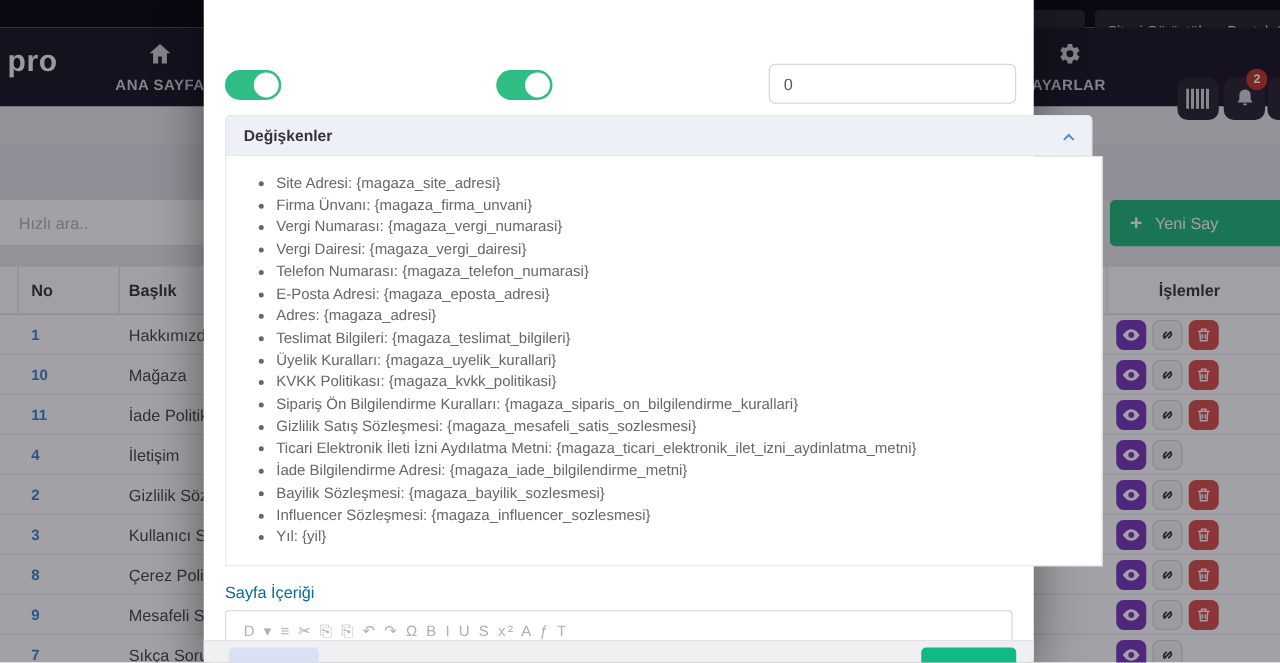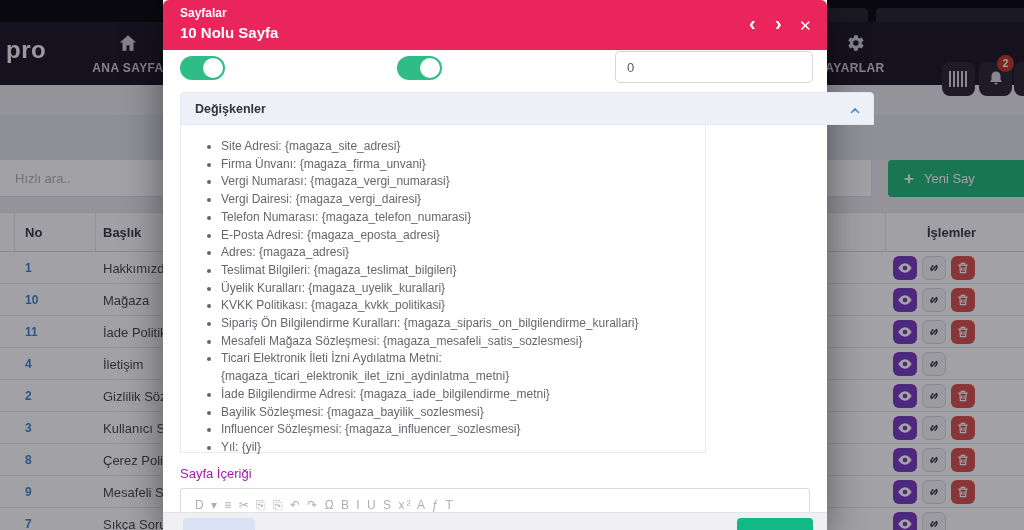--- a/index.html
+++ b/index.html
@@ -78,26 +78,26 @@
   .switch::after { content:""; position:absolute; right:2px; top:2px; width:20px; height:20px;
                    border-radius:50%; background:#fff; }
   .sw1 { left:17px; top:56px; } .sw2 { left:234px; top:56px; }
   .num-input { position:absolute; left:452px; top:51px; width:198px; height:32px; border:1px solid #d6d6dc;
                border-radius:5px; font-size:13px; color:#5a5a62; padding:0 11px; font-family:inherit; }
 
   .acc-header { position:absolute; left:17px; top:92px; width:694px; height:33px; background:#edf0f6;
                 border:1px solid #e4e8f0; border-radius:4px 4px 0 0; cursor:pointer; }
   .acc-title { position:absolute; left:14px; top:9px; font-size:12.5px; font-weight:bold; color:#33333b; }
   .acc-chev { position:absolute; right:12px; top:10px; }
-  .acc-body { position:absolute; left:17px; top:125px; width:526px; height:328px; background:#fff;
+  .acc-body { position:absolute; left:17px; top:125px; width:702px; height:328px; background:#fff;
               border:1px solid #e7eaf0; border-top:none; }
   .var-list { list-style:disc; margin:13px 0 0 40px; }
   .var-list li { font-size:12px; color:#66666e; line-height:17.7px; }
 
-  .content-label { position:absolute; left:17px; top:466px; font-size:13px; color:#a21caf; }
+  .content-label { position:absolute; left:17px; top:466px; font-size:13px; color:#0369a1; }
   .editor { position:absolute; left:17px; top:488px; width:630px; height:42px; border:1px solid #d9d9df;
             border-radius:3px; background:#fff; overflow:hidden; }
   .editor-toolbar { position:absolute; left:14px; top:9px; font-size:12px; color:#9a9aa2; letter-spacing:2px;
                     white-space:nowrap; opacity:.8; }
 
   .m-footer { position:absolute; left:0; top:512px; width:664px; height:18px; background:#f0f0f2;
               border-top:1px solid #e3e3e6; }
   .f-btn { position:absolute; top:5px; height:20px; border:none; border-radius:4px; cursor:pointer; }
   .f-cancel { left:20px; width:72px; background:#dbe1f5; }
   .f-save { left:574px; width:76px; background:#12b886; }
@@ -349,27 +349,20 @@
             </button>
 
         </div>
       </div>
     </div>
   </div>
 
   <div class="backdrop"></div>
 
   <div class="modal">
-    <div class="m-header">
-      <div class="m-title">Sayfalar</div>
-      <div class="m-subtitle">10 Nolu Sayfa</div>
-      <button class="m-nav m-prev">‹</button>
-      <button class="m-nav m-next">›</button>
-      <button class="m-nav m-close">✕</button>
-    </div>
 
     <div class="switch sw1"></div>
     <div class="switch sw2"></div>
     <input class="num-input" value="0" style="">
 
     <div class="acc-header">
       <span class="acc-title">Değişkenler</span>
       <span class="acc-chev">
         <svg width="12" height="12" viewBox="0 0 24 24" fill="none" stroke="#4a90d2" stroke-width="3.2" stroke-linecap="round">
             <path d="M5 15l7-7 7 7"></path>
@@ -383,21 +376,21 @@
         <li>Firma Ünvanı: {magaza_firma_unvani}</li>
         <li>Vergi Numarası: {magaza_vergi_numarasi}</li>
         <li>Vergi Dairesi: {magaza_vergi_dairesi}</li>
         <li>Telefon Numarası: {magaza_telefon_numarasi}</li>
         <li>E-Posta Adresi: {magaza_eposta_adresi}</li>
         <li>Adres: {magaza_adresi}</li>
         <li>Teslimat Bilgileri: {magaza_teslimat_bilgileri}</li>
         <li>Üyelik Kuralları: {magaza_uyelik_kurallari}</li>
         <li>KVKK Politikası: {magaza_kvkk_politikasi}</li>
         <li>Sipariş Ön Bilgilendirme Kuralları: {magaza_siparis_on_bilgilendirme_kurallari}</li>
-        <li>Mesafeli Mağaza Sözleşmesi: {magaza_mesafeli_satis_sozlesmesi}</li>
+        <li>Gizlilik Satış Sözleşmesi: {magaza_mesafeli_satis_sozlesmesi}</li>
         <li>Ticari Elektronik İleti İzni Aydılatma Metni: {magaza_ticari_elektronik_ilet_izni_aydinlatma_metni}</li>
         <li>İade Bilgilendirme Adresi: {magaza_iade_bilgilendirme_metni}</li>
         <li>Bayilik Sözleşmesi: {magaza_bayilik_sozlesmesi}</li>
         <li>Influencer Sözleşmesi: {magaza_influencer_sozlesmesi}</li>
         <li>Yıl: {yil}</li>
       </ul>
     </div>
 
     <div class="content-label">Sayfa İçeriği</div>
 

